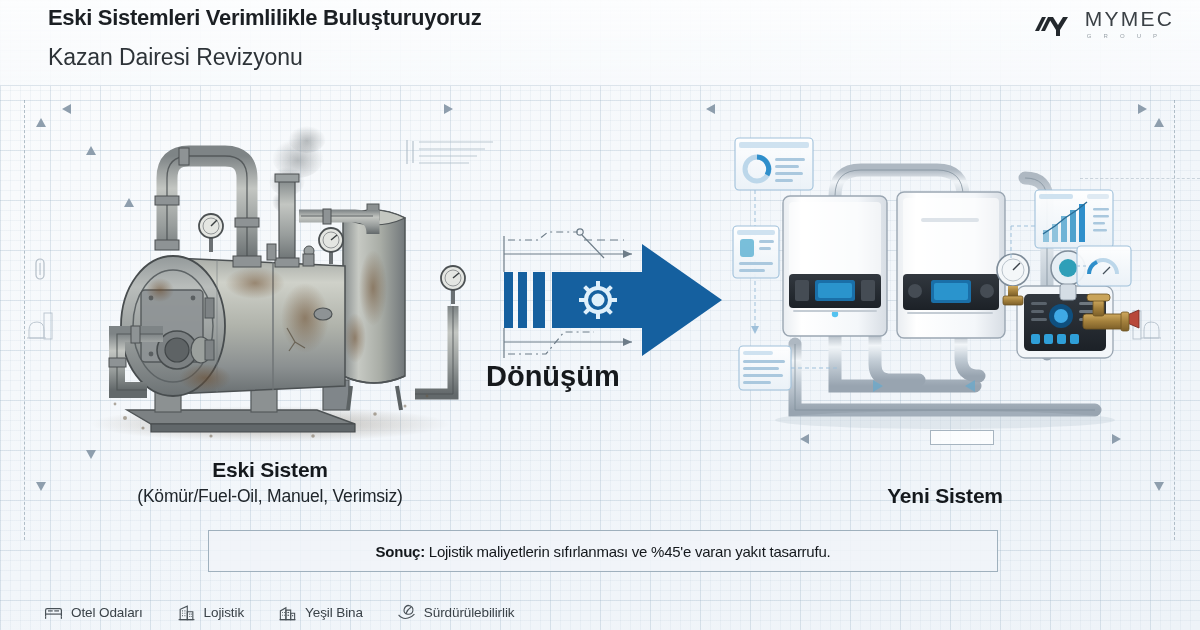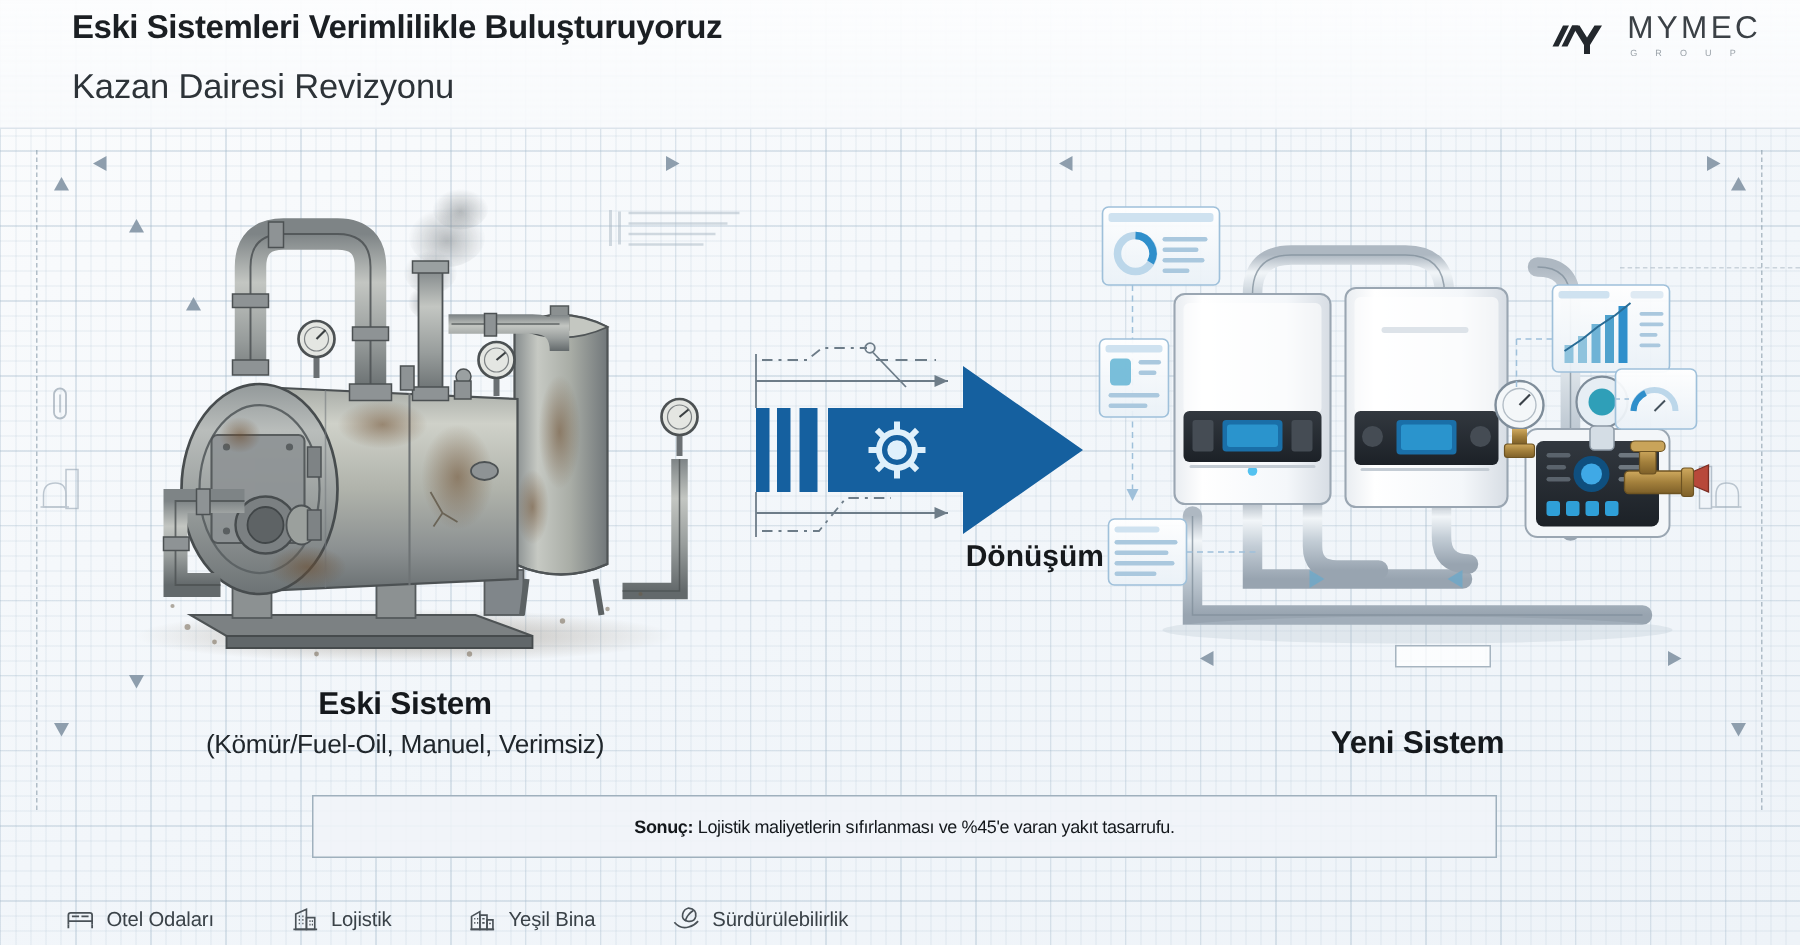--- a/index.html
+++ b/index.html
@@ -80,46 +80,46 @@
   .note-sketch { position: absolute; opacity: .5; }
 
   
   #old-illo { position: absolute; left: 55px; top: 118px; width: 420px; height: 330px; z-index: 3; }
   #new-illo { position: absolute; left: 725px; top: 118px; width: 440px; height: 330px; z-index: 3; }
 
   
   #arrow-block { position: absolute; left: 486px; top: 228px; width: 250px; height: 175px; z-index: 5; }
   #arrow-label {
     position: absolute; left: 486px; top: 360px; width: 250px;
-    text-align: right; font-size: 20px; font-weight: bold; color: #16191c;
+    text-align: left; font-size: 29px; font-weight: bold; color: #16191c;
     z-index: 5;
   }
 
   
   .caption { position: absolute; text-align: center; z-index: 5; }
   .cap-title { font-size: 21px; font-weight: bold; color: #15191d; letter-spacing: -.2px; }
   .cap-sub { font-size: 17.5px; color: #20262b; margin-top: 4px; letter-spacing: -.2px; }
   #cap-old { left: 60px; top: 458px; width: 420px; }
   #cap-new { left: 720px; top: 484px; width: 450px; }
 
   
   #result {
     position: absolute; left: 208px; top: 530px;
     width: 790px; height: 42px; z-index: 5;
     background: rgba(240,244,248,.88);
     border: 1px solid #9fb0bd;
     display: flex; align-items: center; justify-content: center;
   }
-  #result-text { font-size: 12px; color: #14181c; letter-spacing: -.25px; white-space: nowrap; }
+  #result-text { font-size: 15px; color: #14181c; letter-spacing: -.25px; white-space: nowrap; }
   #result-text b { font-weight: bold; }
 
   
   #footer {
     position: absolute; left: 44px; bottom: 8px;
-    display: flex; align-items: center; gap: 51px; z-index: 6;
+    display: flex; align-items: center; gap: 34px; z-index: 6;
   }
   .foot-item { display: flex; align-items: center; gap: 8px; }
   .foot-label { font-size: 13.5px; color: #3a4248; letter-spacing: -.1px; }
   .foot-icon { width: 19px; height: 19px; display: block; }
 </style>
 </head>
 <body>
 
 <div id="canvas">
 

